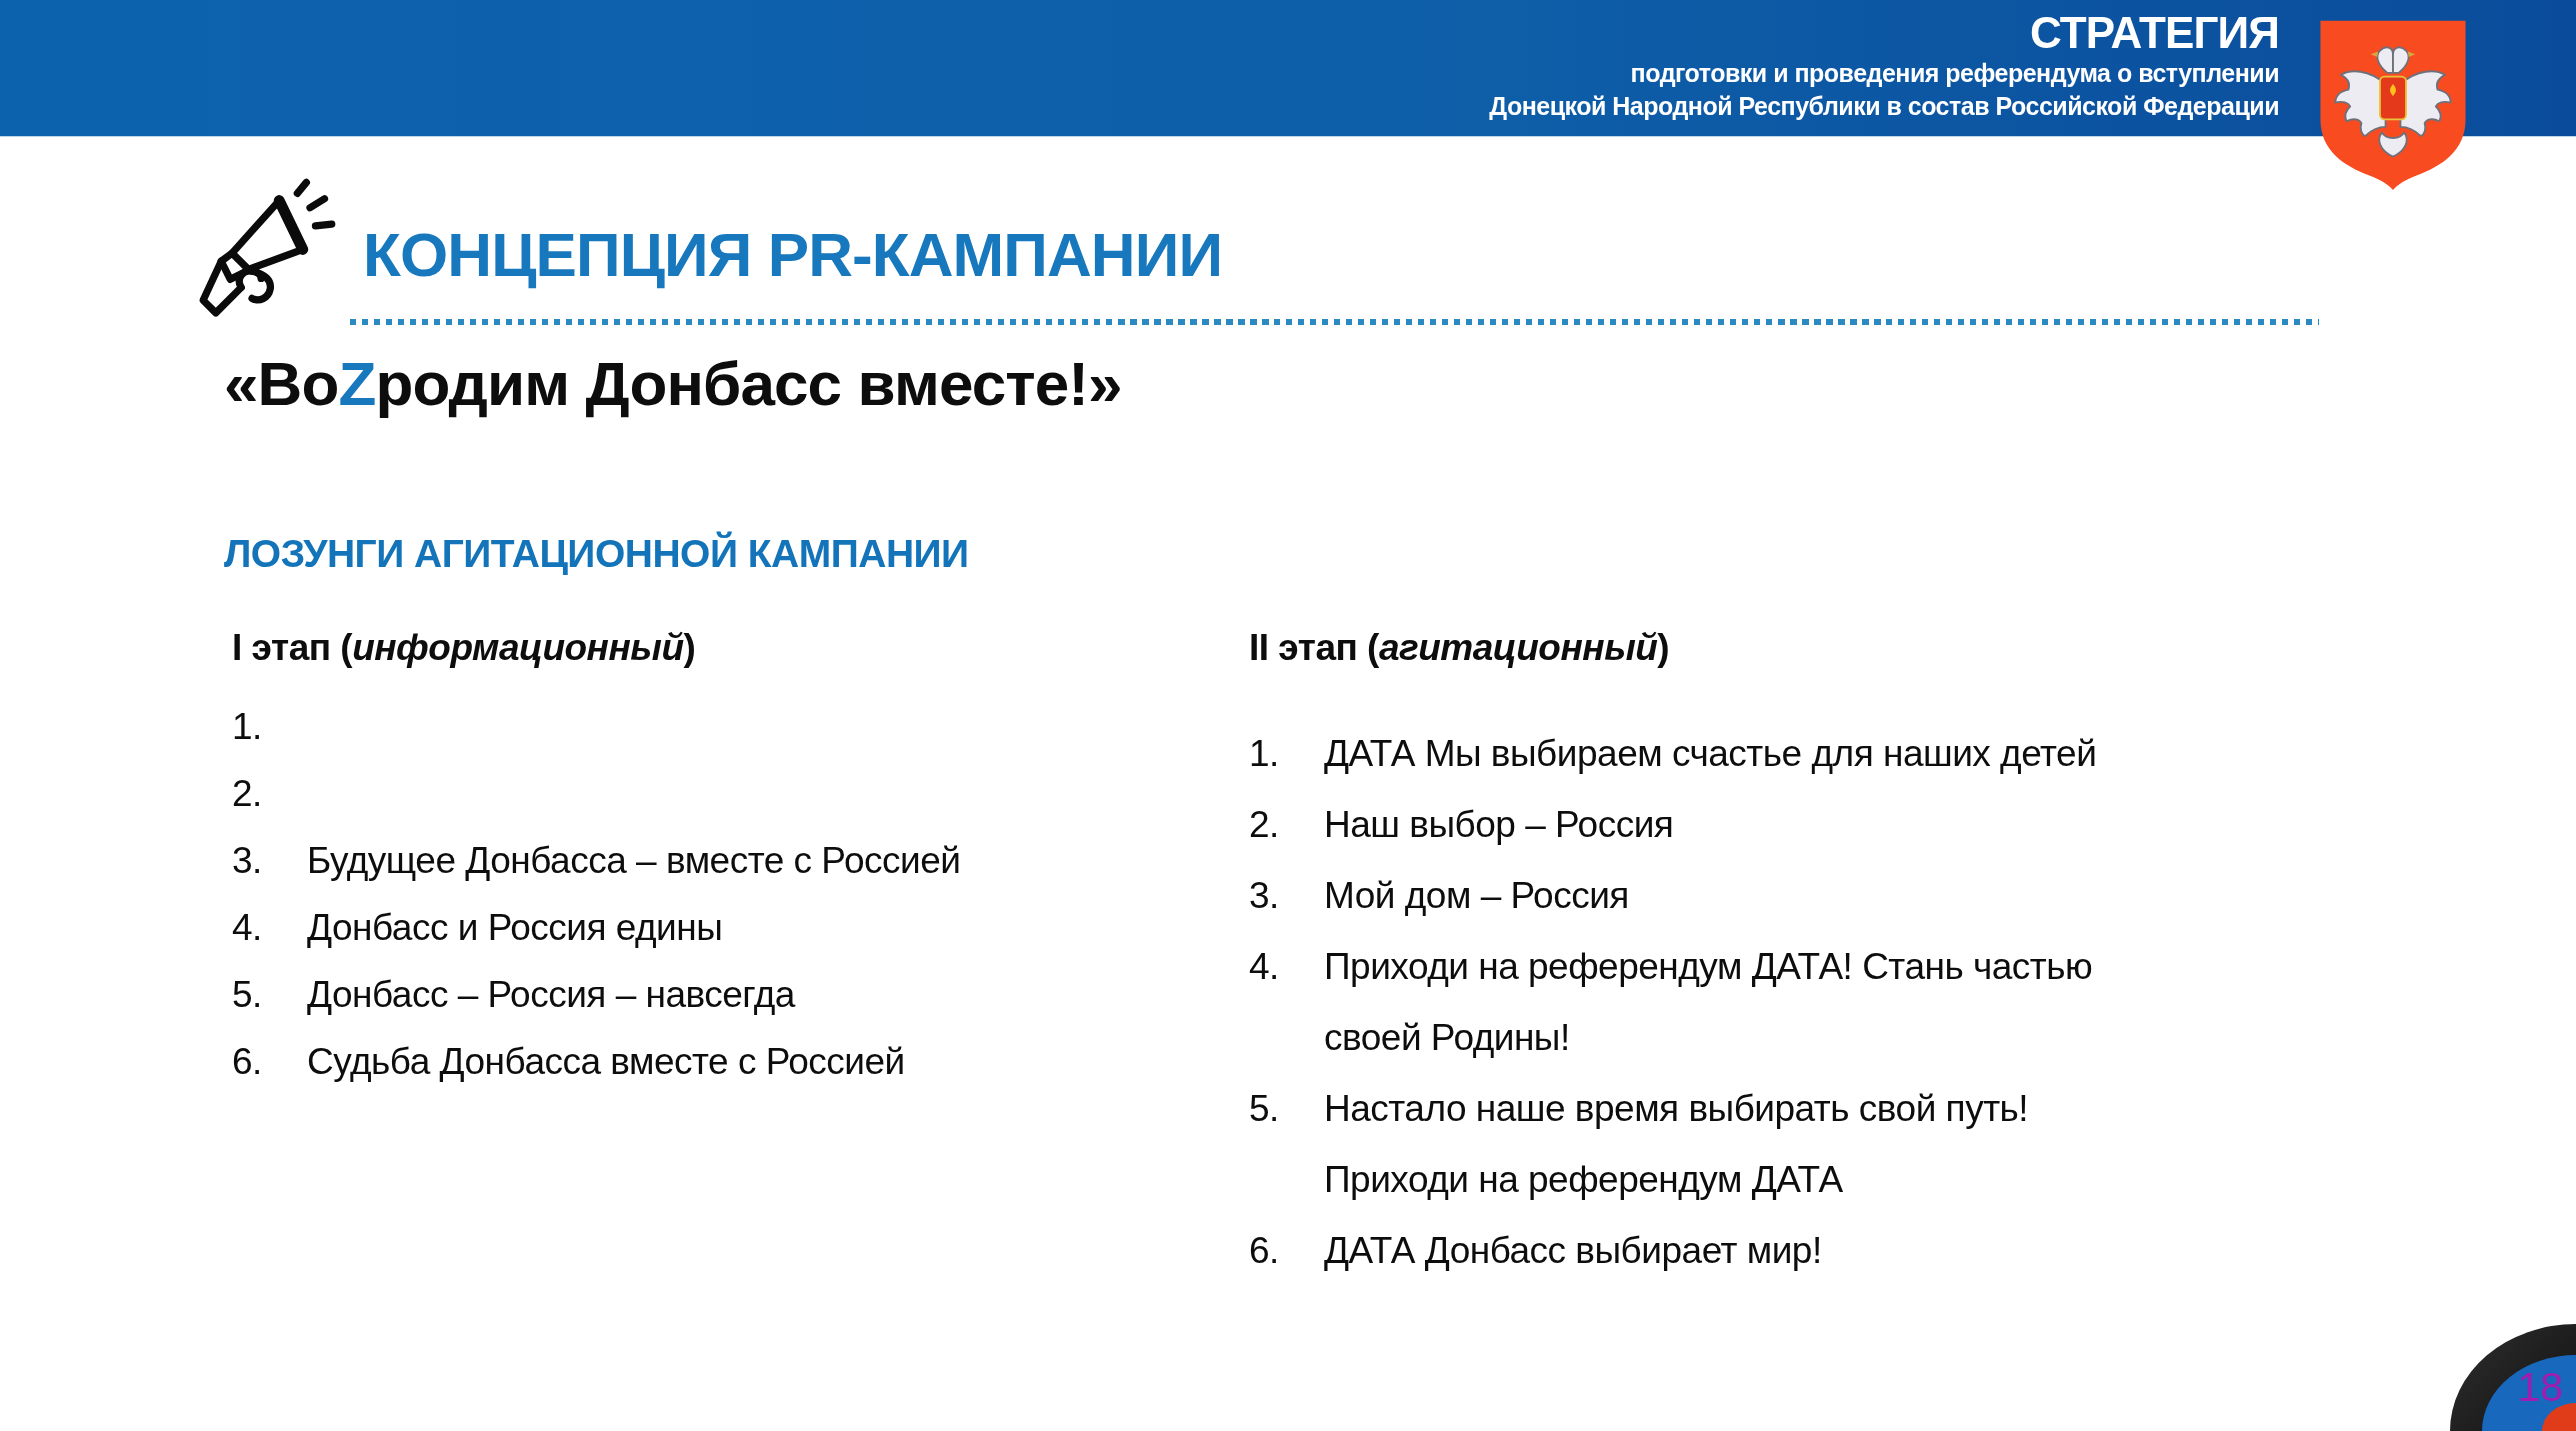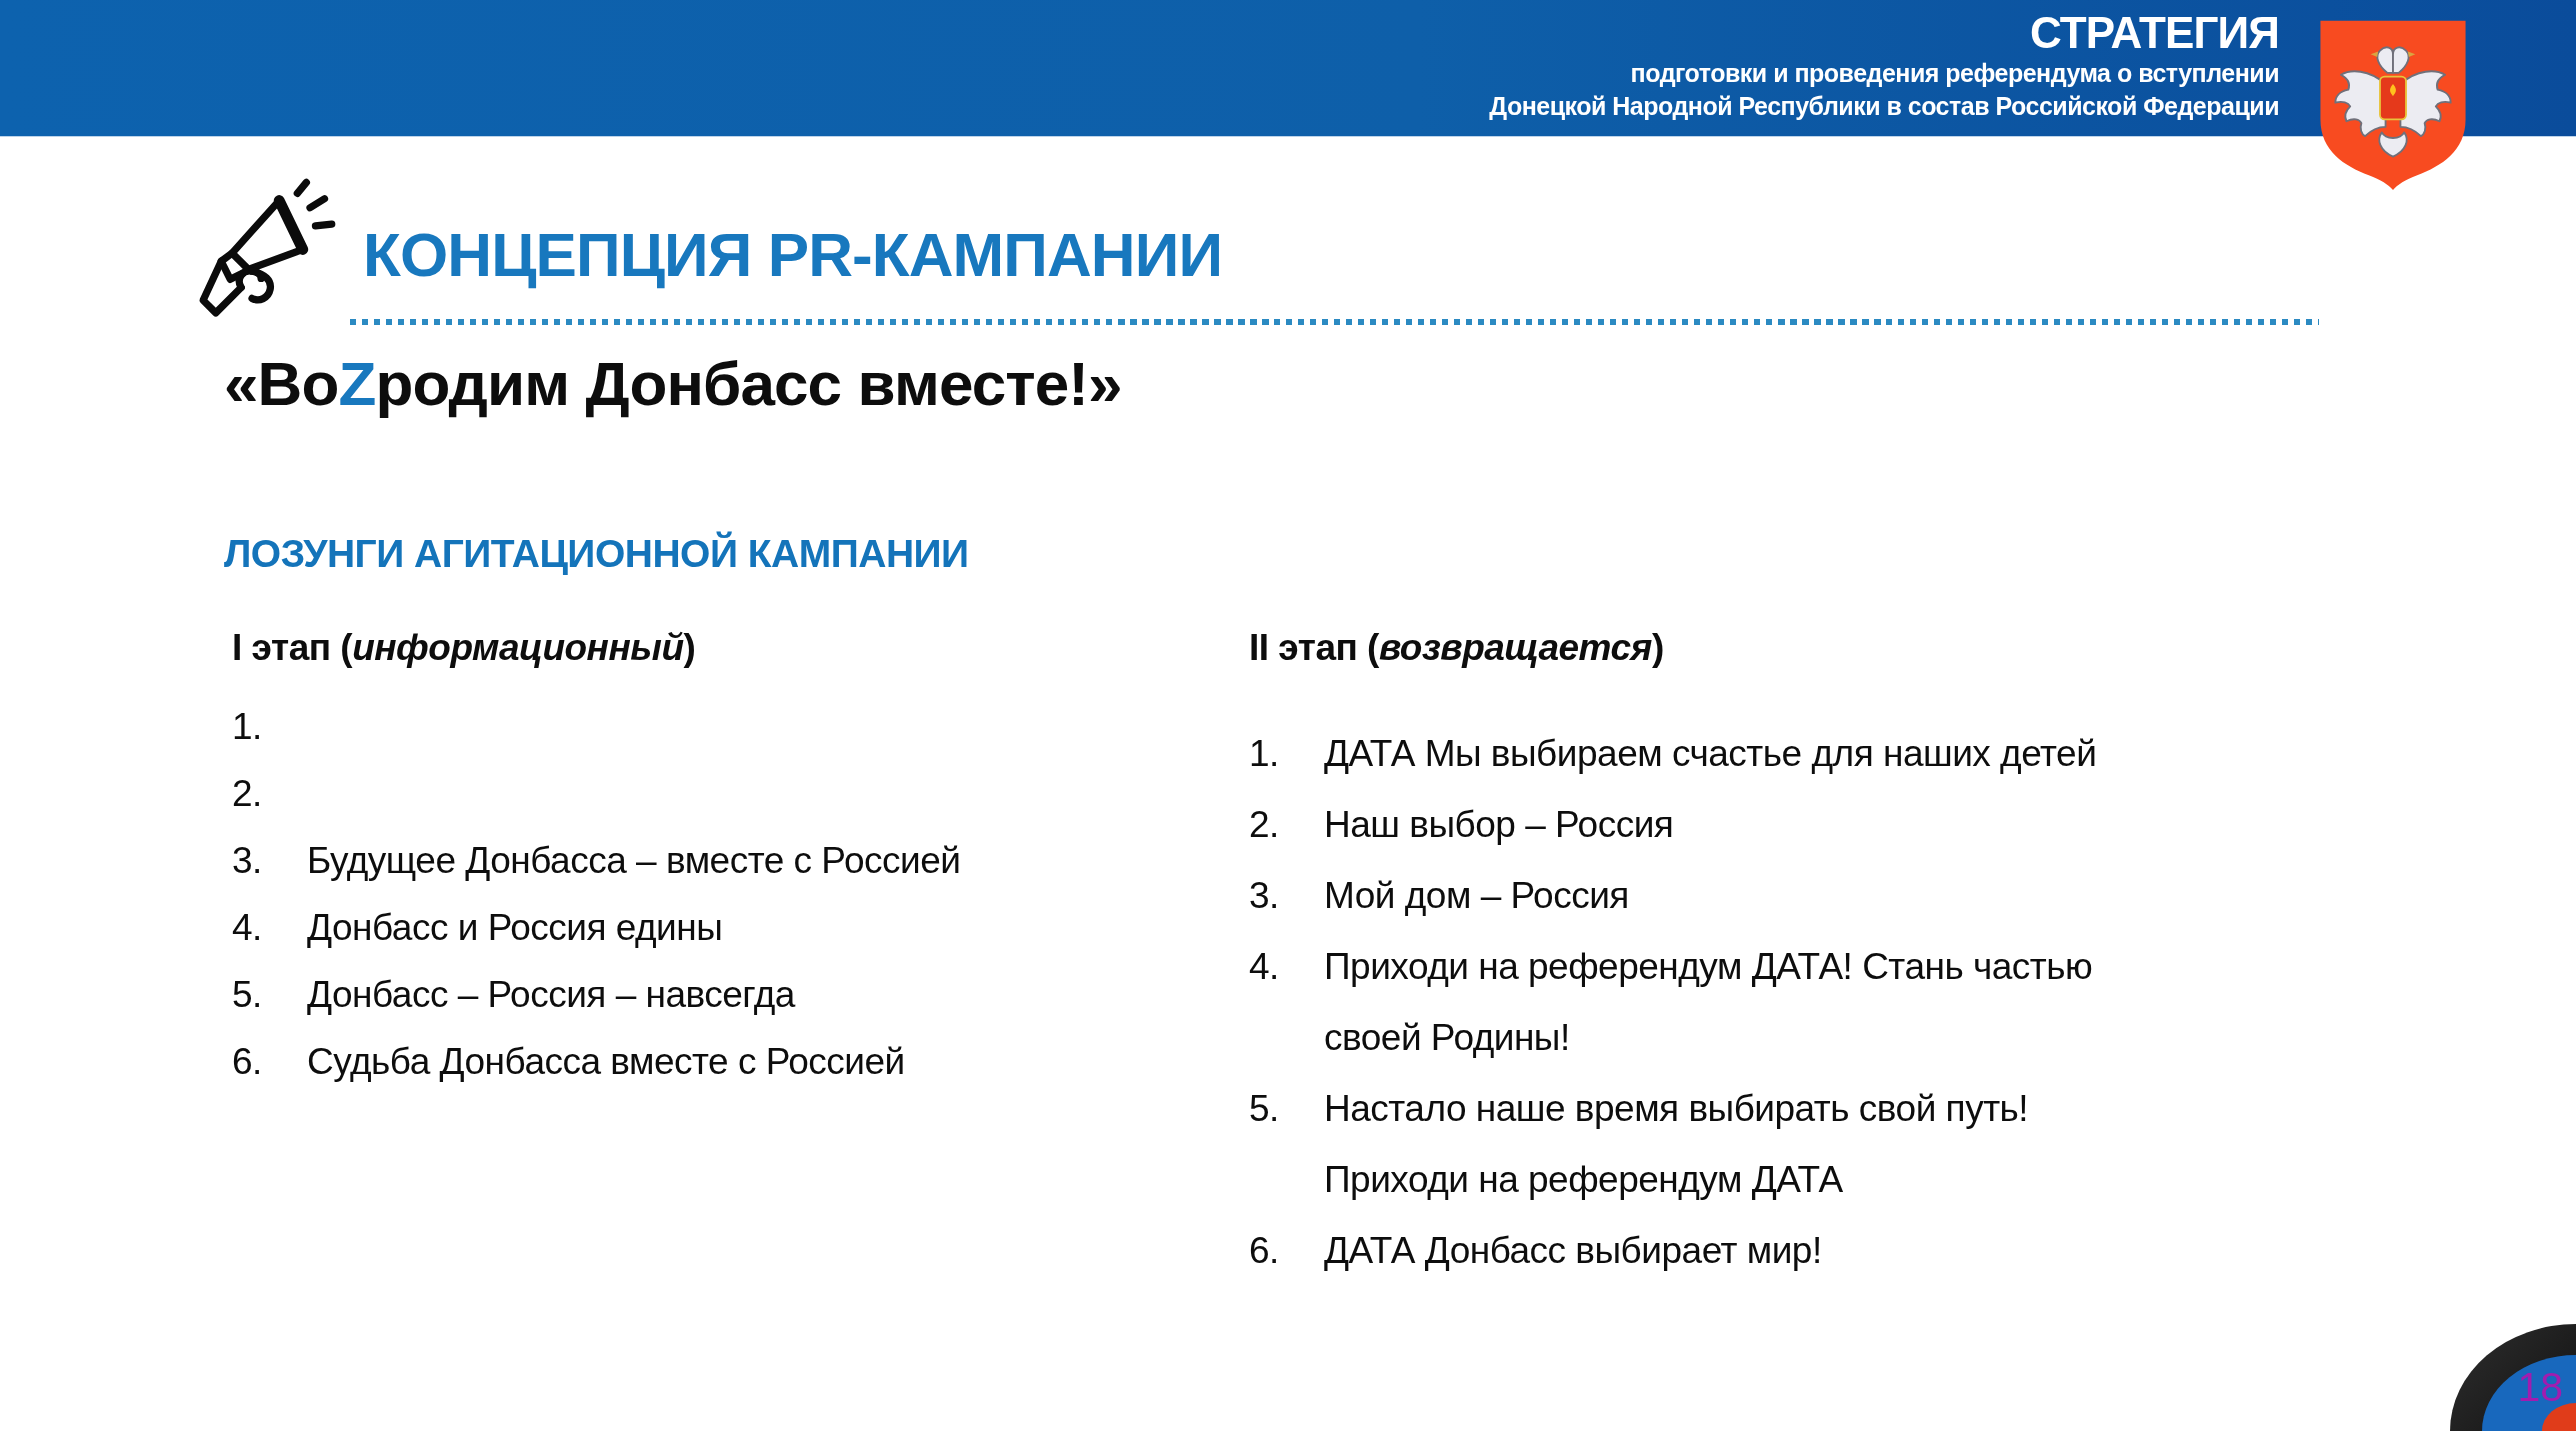--- a/index.html
+++ b/index.html
@@ -175,21 +175,21 @@
             <span class="num">5.</span>
             <span class="txt">Донбасс – Россия – навсегда</span>
           </div>
           <div class="list-item">
             <span class="num">6.</span>
             <span class="txt">Судьба Донбасса вместе с Россией</span>
           </div>
         </div>
     </div>
     <div class="col col-2">
-      <div class="col-heading"><span>II этап (</span><span class="it">возвращается</span><span>)</span></div>
+      <div class="col-heading"><span>II этап (</span><span class="it">агитационный</span><span>)</span></div>
       <div class="list">
           <div class="list-item">
             <span class="num">1.</span>
             <span class="txt">ДАТА Мы выбираем счастье для наших детей</span>
           </div>
           <div class="list-item">
             <span class="num">2.</span>
             <span class="txt">Наш выбор – Россия</span>
           </div>
           <div class="list-item">

